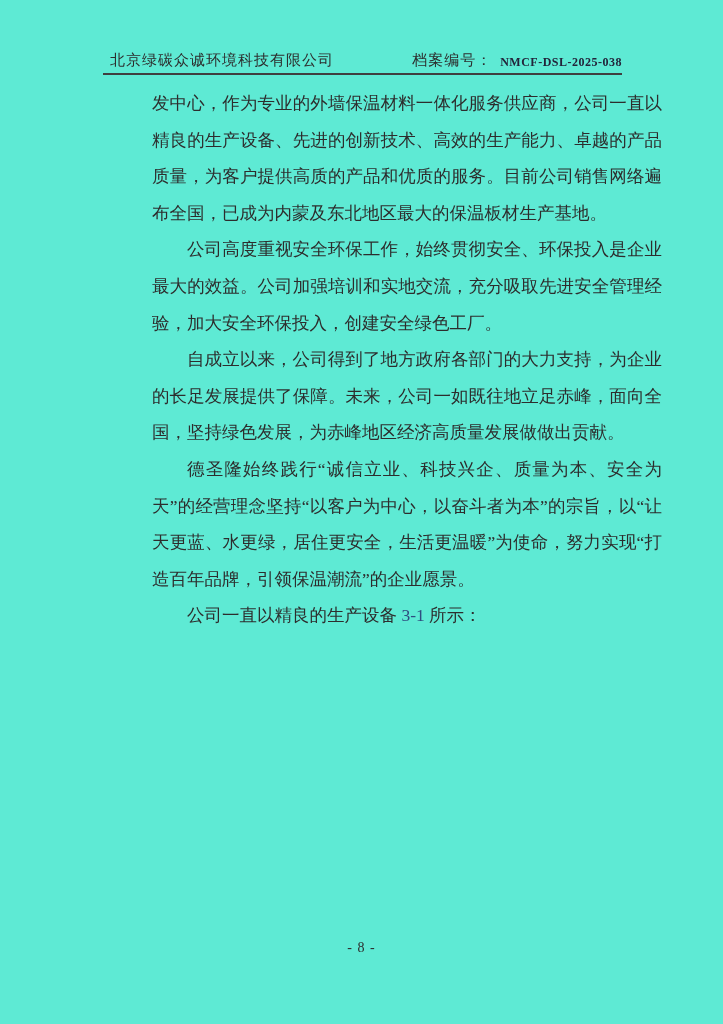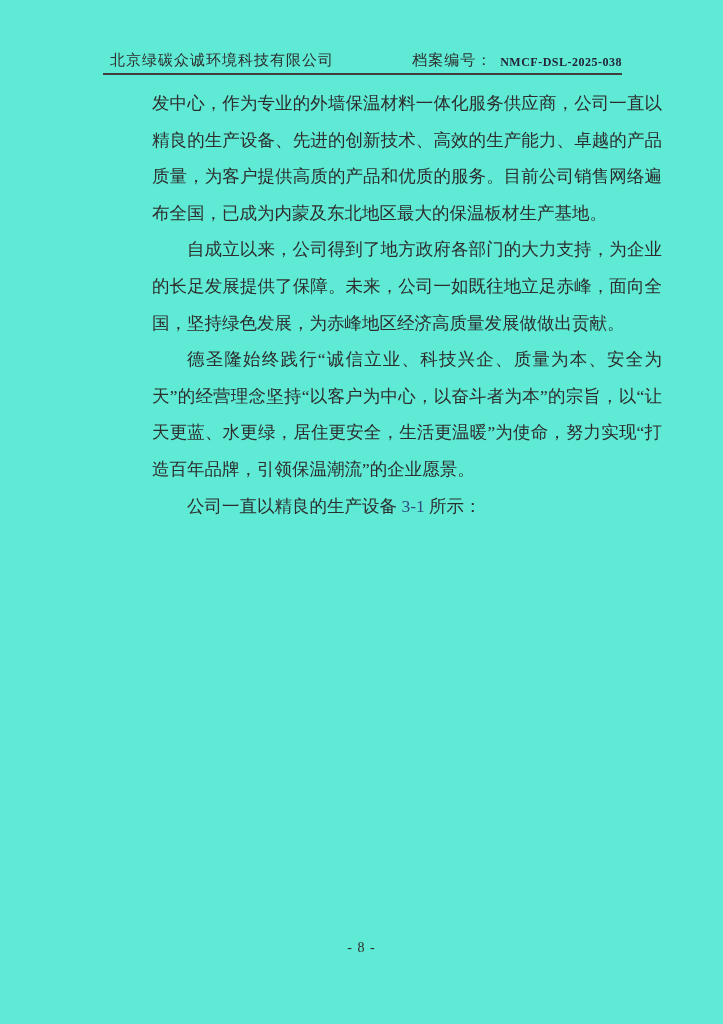--- a/index.html
+++ b/index.html
@@ -94,20 +94,21 @@
   <div class="header">
     <span class="header-company">北京绿碳众诚环境科技有限公司</span>
     <span class="header-right">
       <span class="header-archive-label">档案编号：</span>
       <span class="header-archive-code">NMCF-DSL-2025-038</span>
     </span>
   </div>
 
   <div class="content">
     <p class="para">发中心，作为专业的外墙保温材料一体化服务供应商，公司一直以精良的生产设备、先进的创新技术、高效的生产能力、卓越的产品质量，为客户提供高质的产品和优质的服务。目前公司销售网络遍布全国，已成为内蒙及东北地区最大的保温板材生产基地。</p>
+    <p class="para indent">公司高度重视安全环保工作，始终贯彻安全、环保投入是企业最大的效益。公司加强培训和实地交流，充分吸取先进安全管理经验，加大安全环保投入，创建安全绿色工厂。</p>
     <p class="para indent">自成立以来，公司得到了地方政府各部门的大力支持，为企业的长足发展提供了保障。未来，公司一如既往地立足赤峰，面向全国，坚持绿色发展，为赤峰地区经济高质量发展做做出贡献。</p>
     <p class="para indent">德圣隆始终践行“诚信立业、科技兴企、质量为本、安全为天”的经营理念坚持“以客户为中心，以奋斗者为本”的宗旨，以“让天更蓝、水更绿，居住更安全，生活更温暖”为使命，努力实现“打造百年品牌，引领保温潮流”的企业愿景。</p>
     <p class="para indent"><span>公司一直以精良的生产设备 </span><span class="figref">3-1</span><span> 所示：</span></p>
   </div>
 
   <div class="footer">
     <span>- 8 -</span>
   </div>
 
 </div>

